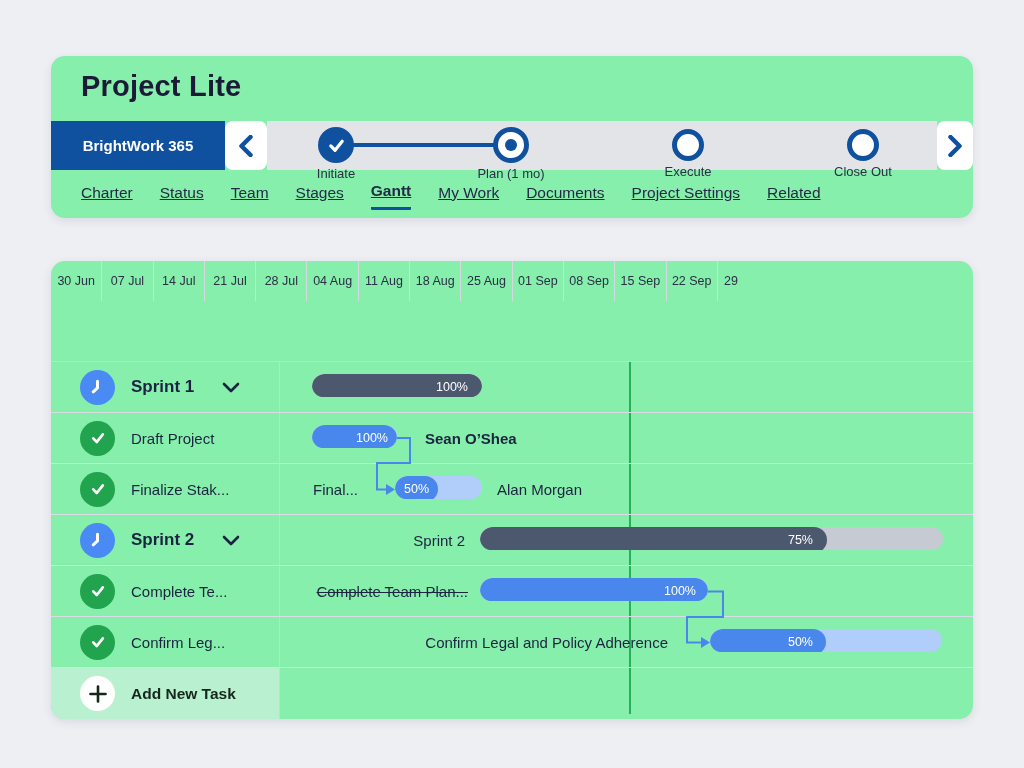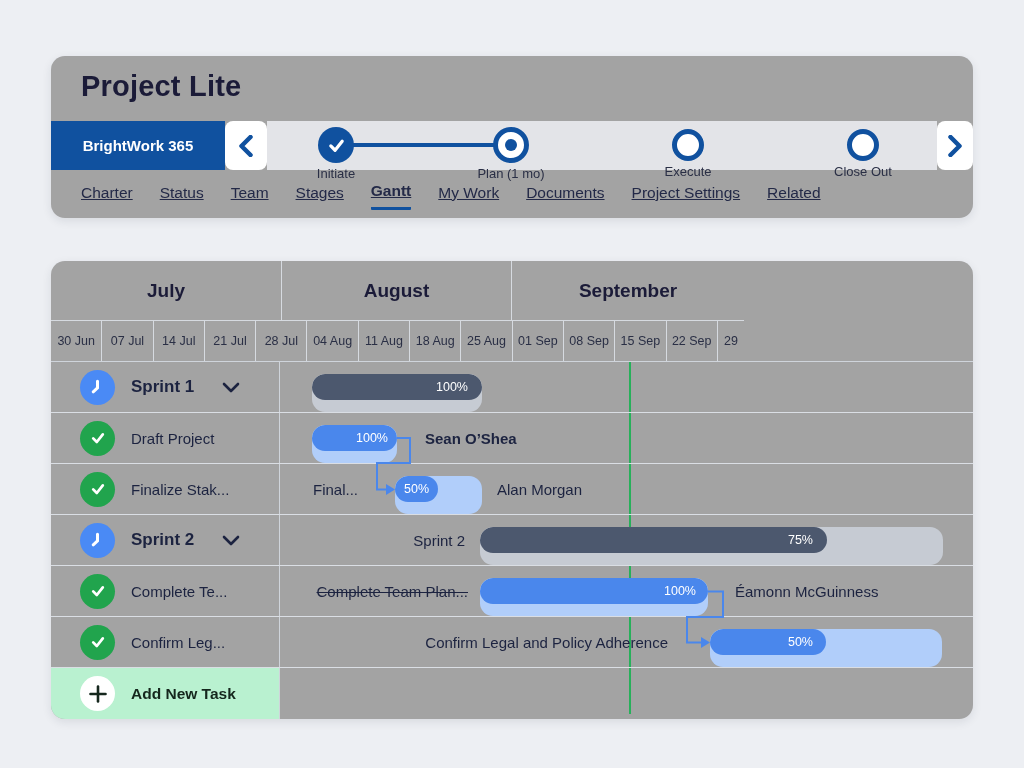--- a/index.html
+++ b/index.html
@@ -6,21 +6,21 @@
   html,body { width:1024px; height:768px; }
   body {
     background:#edeff3;
     font-family:"Liberation Sans","DejaVu Sans",sans-serif;
     color:#1c2340;
     position:relative;
     overflow:hidden;
   }
   .card {
     position:absolute; left:51px; width:922px;
-    background:#a3a3a3; border-radius:14px;
+    background:#86efac; border-radius:14px;
     box-shadow:0 3px 10px rgba(25,35,60,.10);
     overflow:hidden;
   }
   
   .header-card { top:56px; height:162px; }
   .page-title {
     position:absolute; left:30px; top:14px;
     font-size:29px; font-weight:700; color:#1b1b38; letter-spacing:.2px;
   }
   .tracker { position:absolute; left:0; top:65px; width:922px; height:49px; }
@@ -93,21 +93,21 @@
   .g-right { position:relative; flex:1; }
   .row-icon { width:35px; height:35px; border-radius:50%; flex:0 0 35px;
     display:flex; align-items:center; justify-content:center; }
   .row-icon.clock { background:#4a8af5; }
   .row-icon.check { background:#21a44d; }
   .row-icon.plus { background:#fff; }
   .row-label { font-size:15px; color:#1c2340; white-space:nowrap; }
   .g-row.summary .row-label { font-size:17px; font-weight:700; }
   .chevron-down { margin-left:12px; display:flex; cursor:pointer; }
   .addtask-label { font-size:15.5px; font-weight:700; color:#15271d; }
-  .bar { position:absolute; top:12px; height:38px; border-radius:13px; overflow:hidden; cursor:pointer; }
+  .bar { position:absolute; top:12px; height:23px; border-radius:13px; overflow:hidden; cursor:pointer; }
   .bar.dark  { background:#c6cbd3; }
   .bar.blue  { background:#b1cefa; }
   .bar-progress { position:absolute; left:0; top:0; height:26px; border-radius:13px;
     display:flex; align-items:center; color:#fff; font-size:12.5px; }
   .bar.dark .bar-progress { background:#4c586e; }
   .bar.blue .bar-progress { background:#4a87ec; }
   .bar-progress.align-right  { justify-content:flex-end; }
   .bar-progress.align-center { justify-content:center; }
   .pre-label { position:absolute; left:0; top:0; height:51px; display:flex;
     align-items:center; justify-content:flex-end; font-size:15px; color:#1c2340; white-space:nowrap; }
@@ -175,25 +175,20 @@
       <div class="tab">My Work</div>
       <div class="tab">Documents</div>
       <div class="tab">Project Settings</div>
       <div class="tab">Related</div>
     </div>
 </div>
 
 <div class="card gantt-card">
   <div class="g-header">
     <div class="g-timeline-header">
-      <div class="g-months" id="months">
-          <div class="g-month" style="flex: 0 0 231px;">July</div>
-          <div class="g-month" style="flex: 0 0 230px;">August</div>
-          <div class="g-month" style="flex: 0 0 232px;">September</div>
-        </div>
       <div class="g-weeks" id="weeks">
           <div class="g-week">30 Jun</div>
           <div class="g-week">07 Jul</div>
           <div class="g-week">14 Jul</div>
           <div class="g-week">21 Jul</div>
           <div class="g-week">28 Jul</div>
           <div class="g-week">04 Aug</div>
           <div class="g-week">11 Aug</div>
           <div class="g-week">18 Aug</div>
           <div class="g-week">25 Aug</div>
@@ -299,21 +294,20 @@
             </span>
             <span class="row-label">Complete Te...</span>
           </div>
           <div class="g-right">
             <div class="pre-label strike" style="width: 188px;">Complete Team Plan...</div>
             <div class="bar blue" style="left: 200px; width: 228px;">
               <div class="bar-progress align-right" style="width: 228px; padding-right: 12px;">
                 <span>100%</span>
               </div>
             </div>
-            <div class="assignee" style="left: 455px;">Éamonn McGuinness</div>
           </div>
         </div>
         <div class="g-row task">
           <div class="g-left">
             <span class="row-icon check">
               <svg width="16" height="16" viewBox="0 0 20 20">
                 <polyline points="4,10.5 8.5,15 16,5.5" fill="none" stroke="#fff" stroke-width="3.4" stroke-linecap="round" stroke-linejoin="round"></polyline>
               </svg>
             </span>
             <span class="row-label">Confirm Leg...</span>

